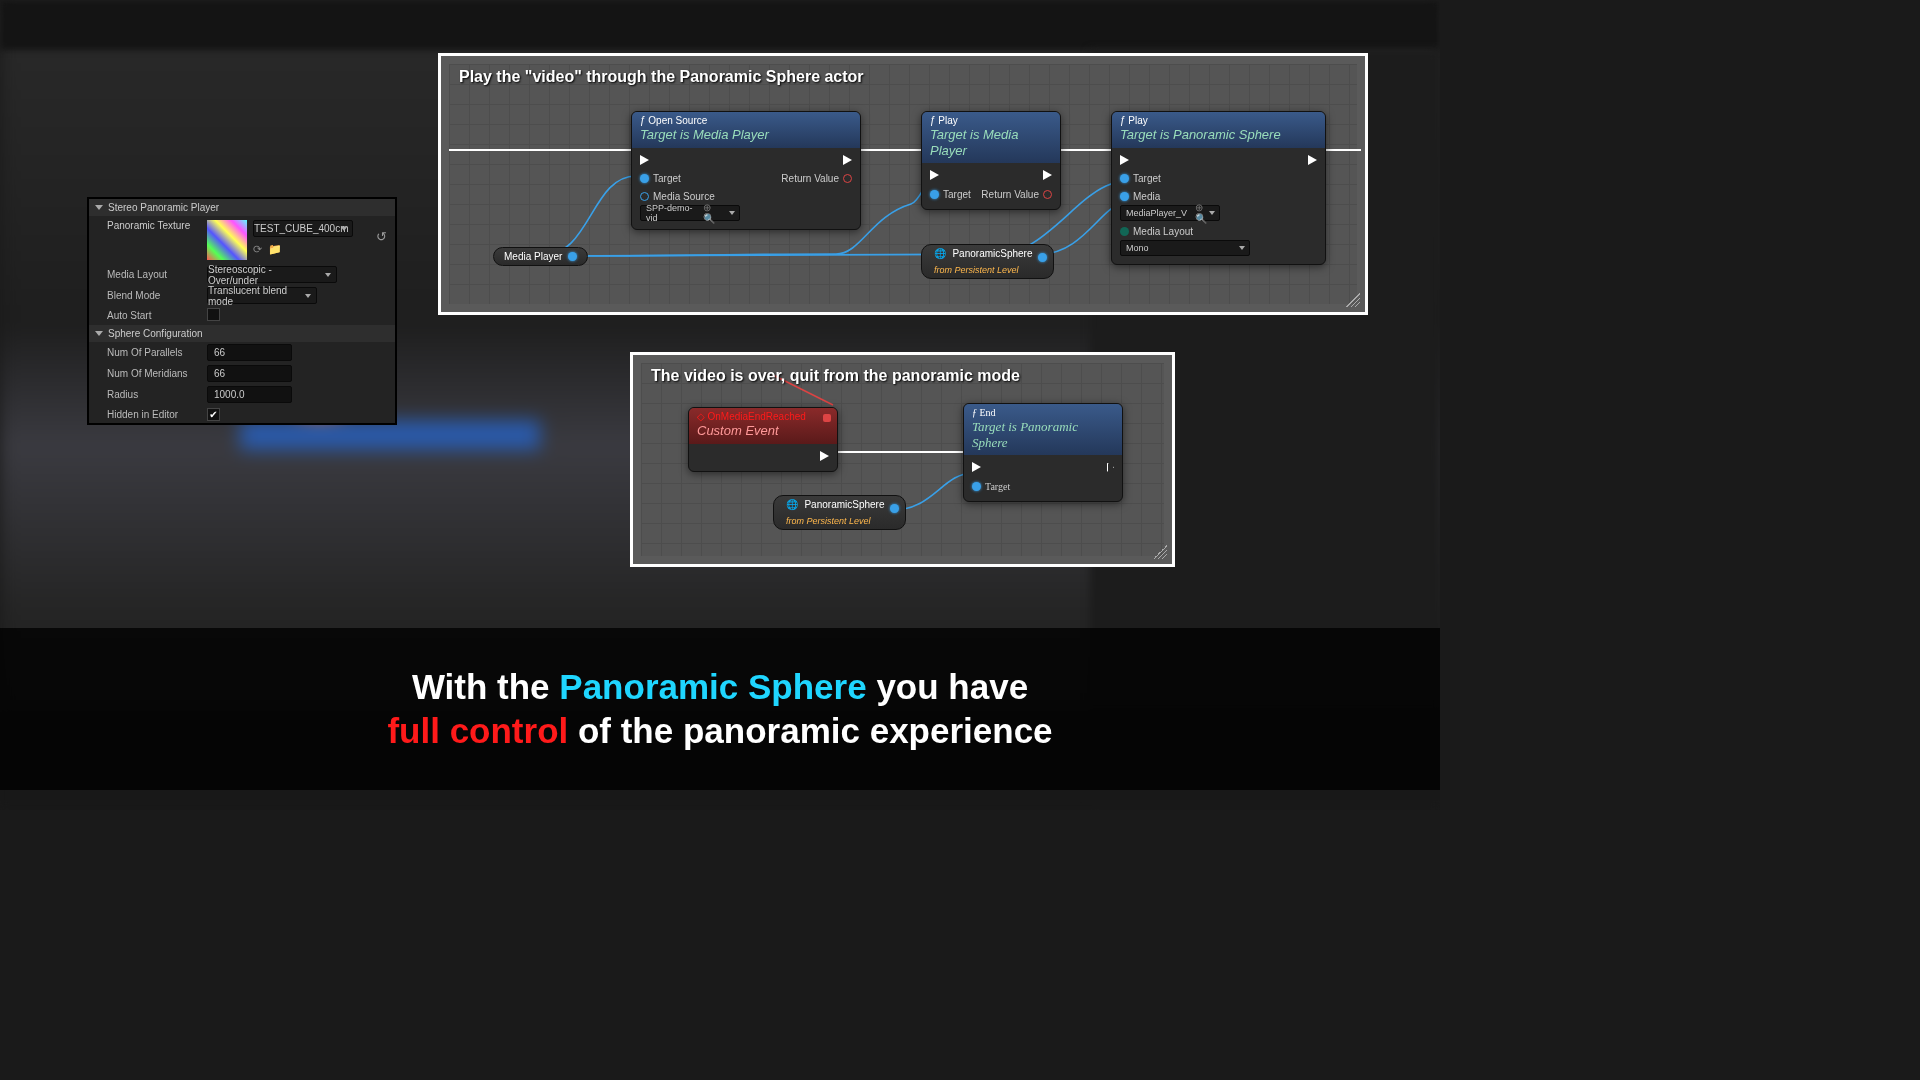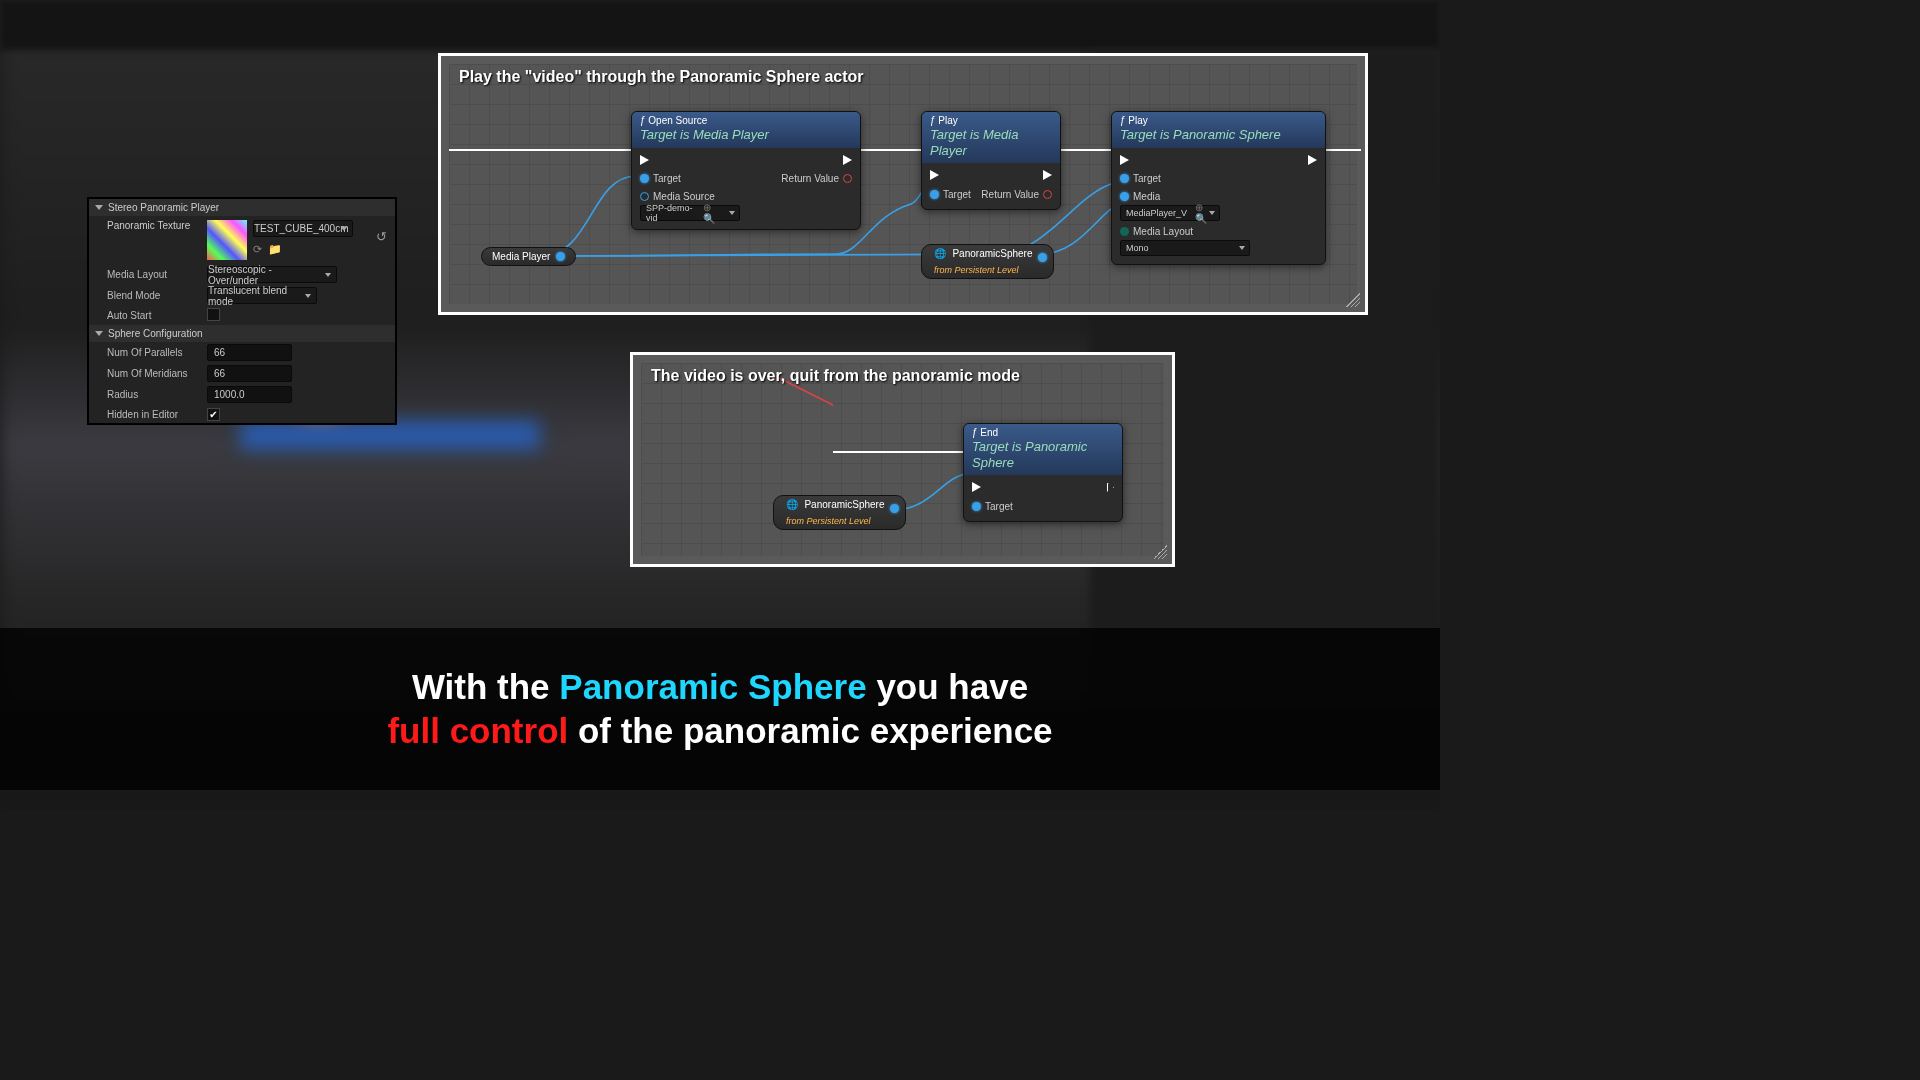--- a/index.html
+++ b/index.html
@@ -150,21 +150,21 @@
   <div class="graph-grid"></div>
   <div class="g-title">Play the "video" through the Panoramic Sphere actor</div>
   <svg class="wire-svg">
     <line x1="8" y1="94" x2="920" y2="94" stroke="#fff" stroke-width="2"></line>
     <path d="M 100 200 C 150 200 150 120 195 120" stroke="#39a0e8" stroke-width="1.6" fill="none"></path>
     <path d="M 100 200 C 250 200 300 198 395 198 C 420 198 430 160 470 148 C 480 145 485 120 495 120" stroke="#39a0e8" stroke-width="1.6" fill="none"></path>
     <path d="M 100 200 C 300 200 500 198 600 198 C 640 198 660 152 680 148 C 700 145 700 146 710 146" stroke="#39a0e8" stroke-width="1.6" fill="none"></path>
     <path d="M 550 200 C 600 200 630 146 665 130 C 680 124 685 120 695 120" stroke="#39a0e8" stroke-width="1.6" fill="none"></path>
   </svg>
 
-  <div class="varnode" style="left:40px; top:191px;">
+  <div class="varnode" style="left:52px; top:191px;">
     <span>Media Player</span>
     <span class="dot obj"></span>
   </div>
 
   <div class="varnode" style="left:480px; top:188px; flex-direction:column; align-items:flex-start; padding:3px 20px 3px 12px;">
     <div style="display:flex;align-items:center;gap:6px;">
       <span>🌐</span>
       <span>PanoramicSphere</span>
       <span class="dot obj" style="position:absolute;right:6px;top:8px"></span>
     </div>
@@ -281,22 +281,37 @@
 
 <div class="graph" style="left:630px; top:352px; width:545px; height:215px;">
   <div class="graph-grid"></div>
   <div class="g-title">The video is over, quit from the panoramic mode</div>
   <svg class="wire-svg">
     <path d="M 200 97 C 260 97 280 97 335 97" stroke="#fff" stroke-width="2" fill="none"></path>
     <path d="M 260 155 C 300 155 310 118 340 118" stroke="#39a0e8" stroke-width="1.6" fill="none"></path>
     <path d="M 140 20 C 160 30 180 40 200 50" stroke="#d44" stroke-width="1.4" fill="none"></path>
   </svg>
 
-
-  <div class="node" style="left:330px; top:68px; width:160px;">
+  <div class="node" style="left:55px; top:52px; width:150px;">
+    <div class="node-hdr red">
+      <div>◇ <span>OnMediaEndReached</span></div>
+      <div class="node-sub">Custom Event</div>
+      <span style="position:absolute;right:6px;top:6px;width:8px;height:8px;background:#d44;border-radius:2px"></span>
+    </div>
+    <div class="node-body">
+      <div class="nrow">
+          <span></span>
+          <span class="pin r">
+            <span class="exec"></span>
+          </span>
+        </div>
+    </div>
+  </div>
+
+  <div class="node" style="left:330px; top:48px; width:160px;font-family:Liberation Serif, serif;">
     <div class="node-hdr blue">
       <div>ƒ <span>End</span></div>
       <div class="node-sub">Target is Panoramic Sphere</div>
     </div>
     <div class="node-body">
       <div class="nrow">
         <span class="pin">
             <span class="exec"></span>
           </span>
         <span class="pin r">

